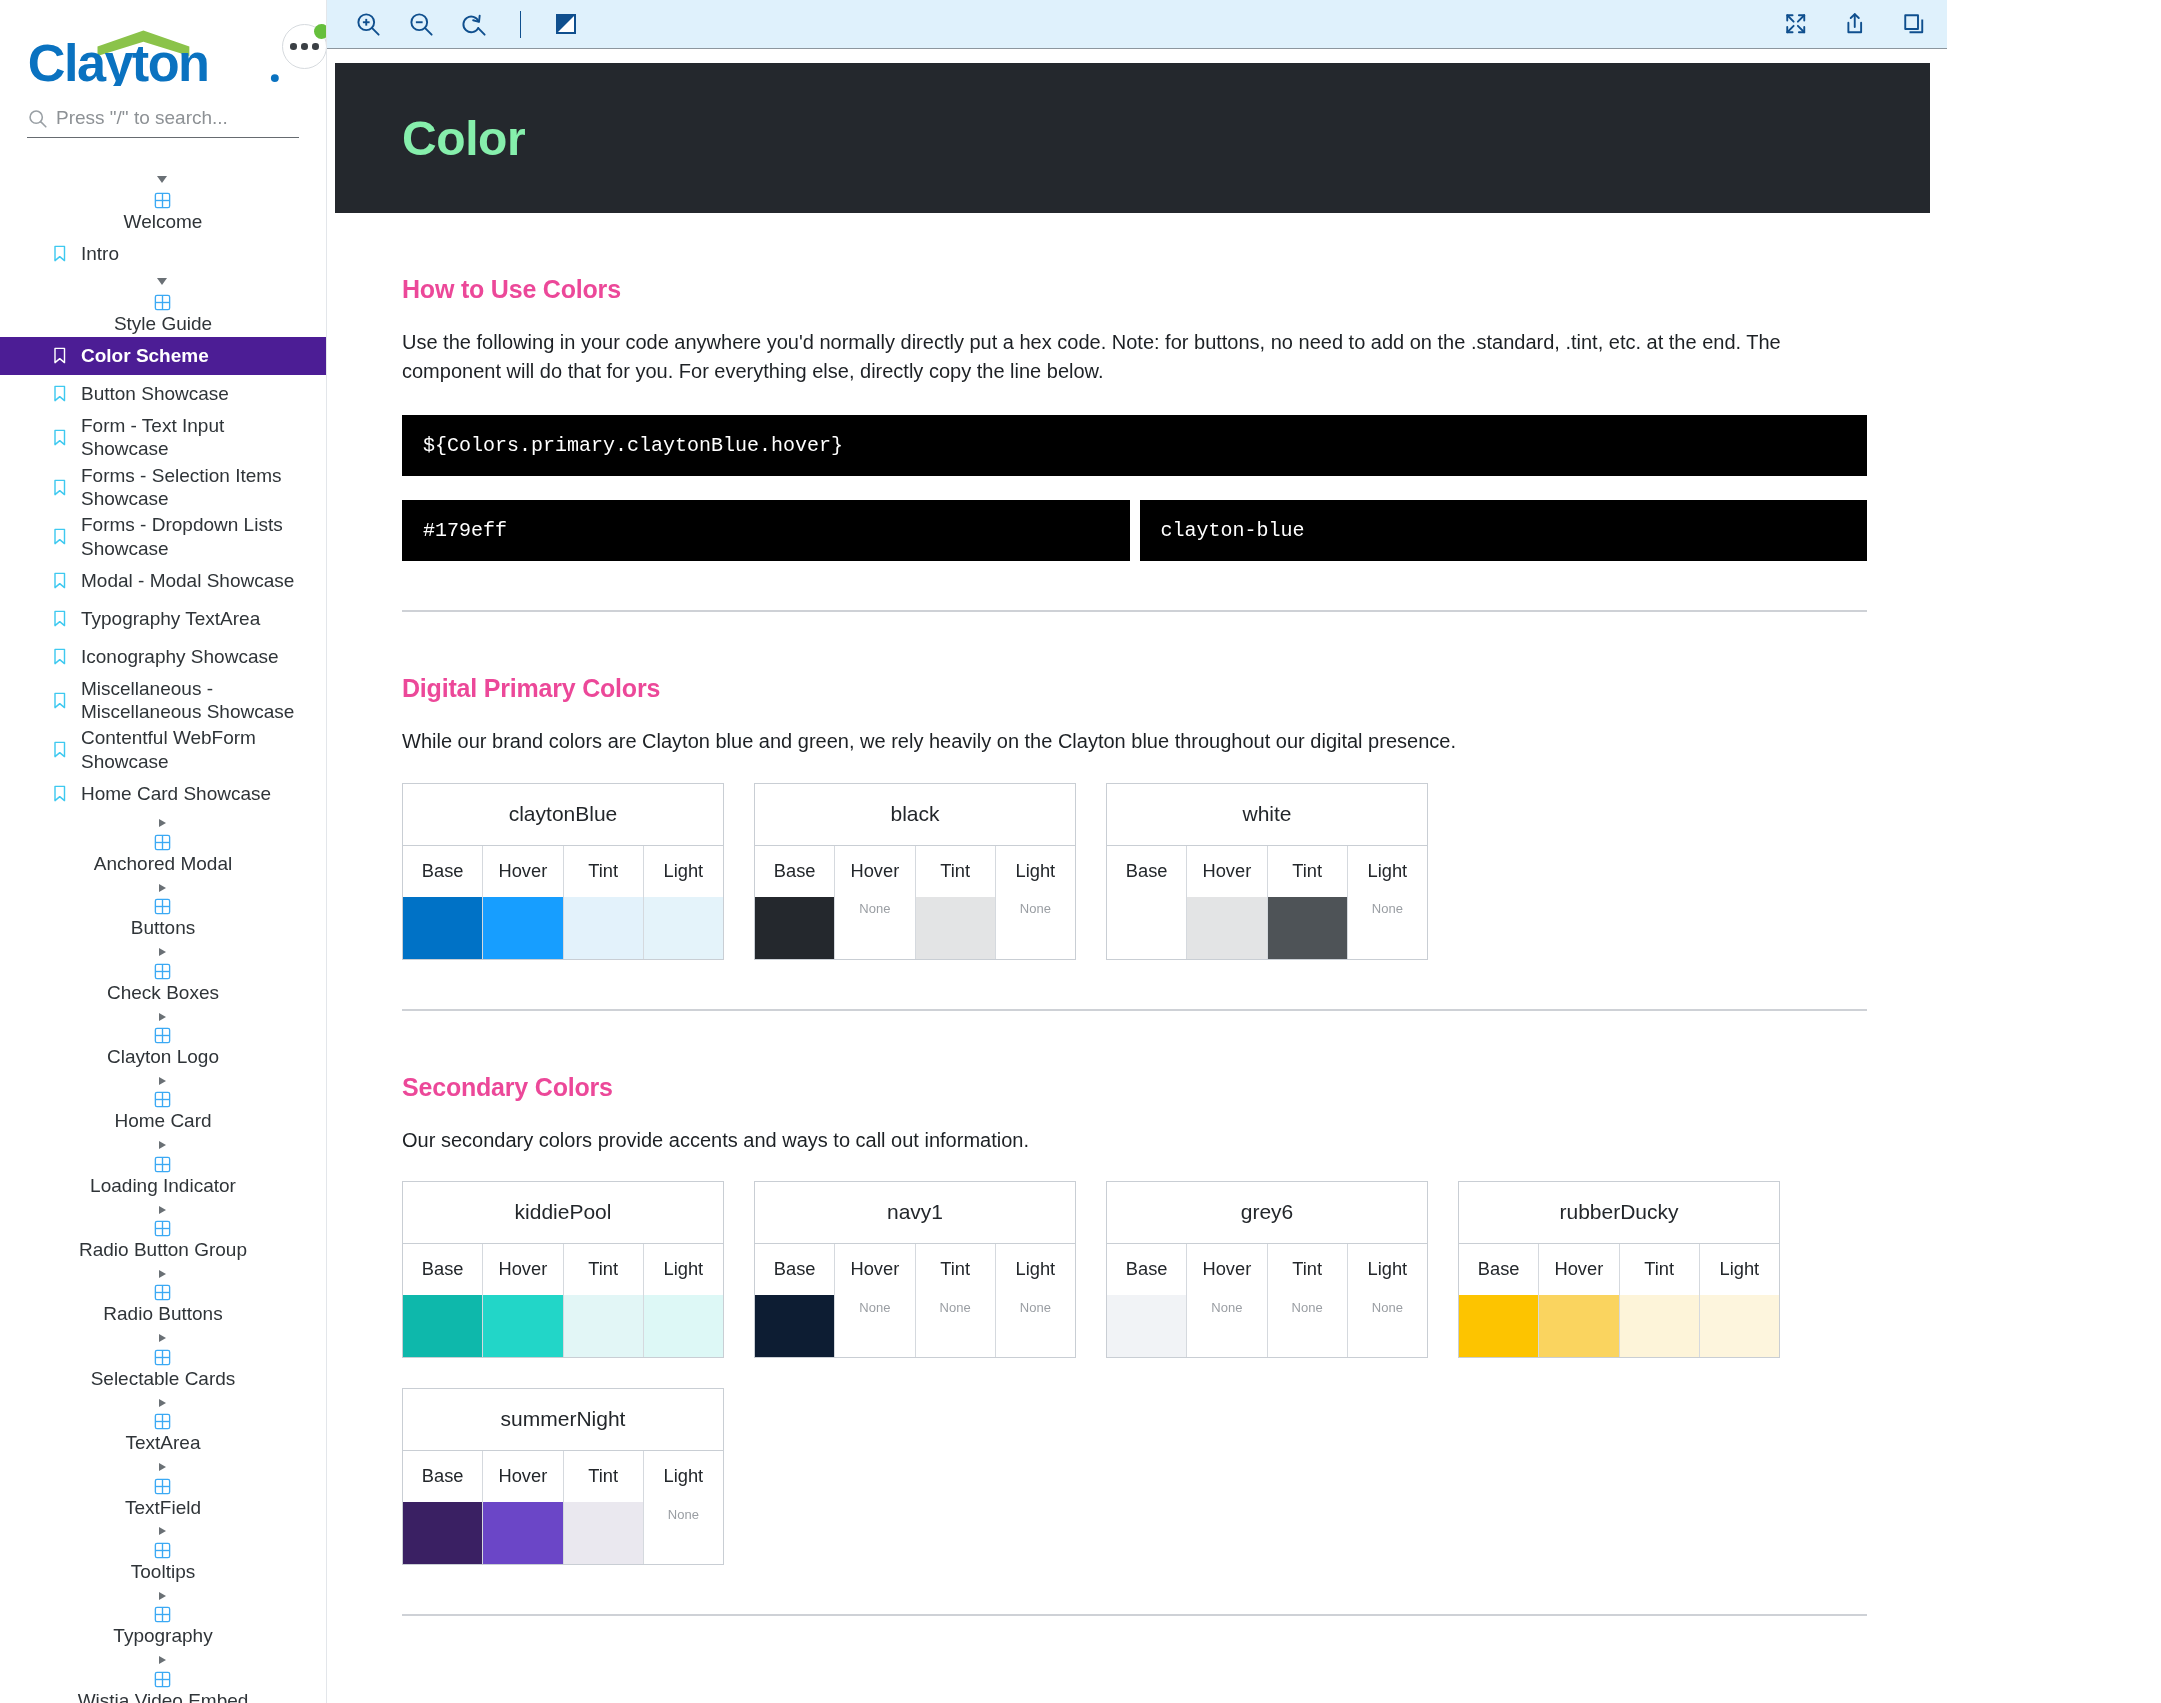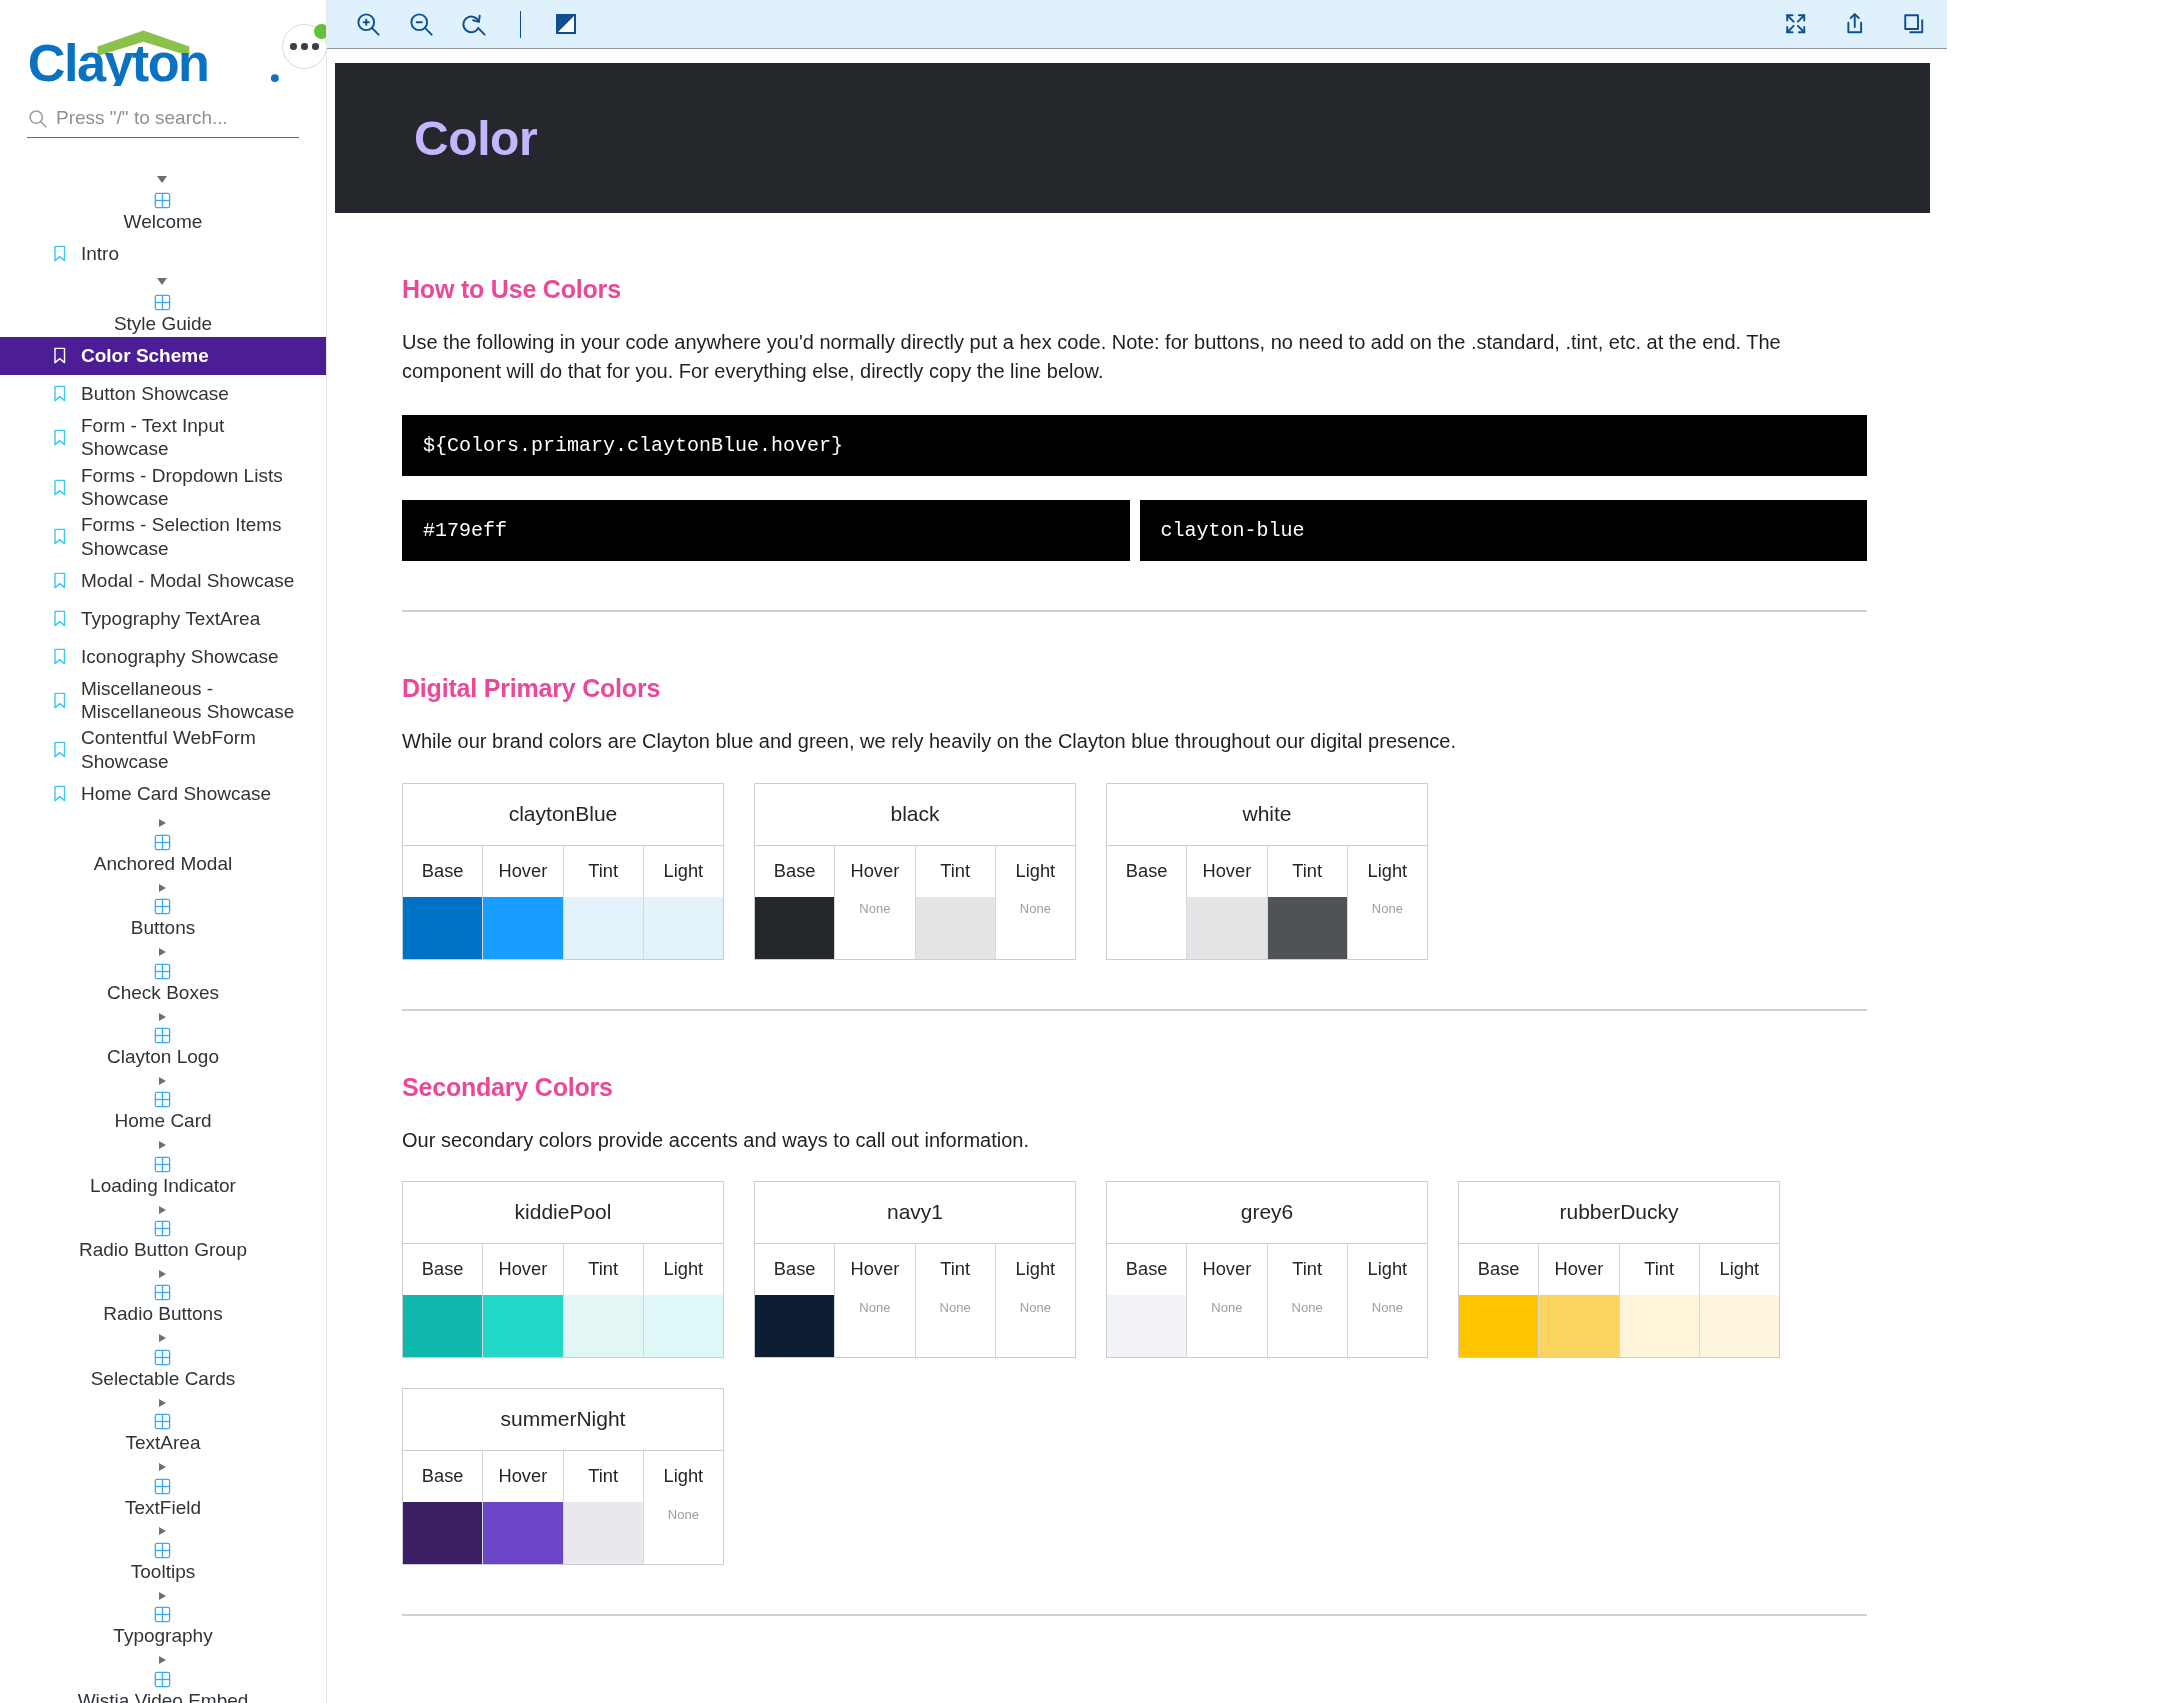--- a/index.html
+++ b/index.html
@@ -118,21 +118,21 @@
   .doc { padding: 14.4px 0 0 0; }
 
   .page-banner {
     background: #24282d;
     height: 150px;
     margin: 0 17.5px 0 8px;
     display: flex; align-items: center;
     padding-left: 67px;
   }
   .page-banner h1 {
-    color: #c4b5fd; margin: 12px;
+    color: #86efac; margin: 0;
     font-family: "Liberation Sans Narrow","Liberation Sans", sans-serif;
     font-size: 48px; font-weight: bold;
     letter-spacing: -0.4px;
   }
 
   .section { padding: 0 80px 0 75px; }
   h2.sec-title {
     font-family: "Liberation Sans Narrow","Liberation Sans", sans-serif;
     font-size: 25px; font-weight: bold; color: #ec4899;
     margin: 62px 0 0 0;
@@ -272,29 +272,29 @@
             </svg>
           </span>
           <span class="lbl">Form - Text Input Showcase</span>
         </div>
         <div class="nav-item child">
           <span class="ico">
             <svg width="17.5" height="19" viewBox="0 0 22 24" class="bm">
               <path d="M5 3 H17 V21 L11 16 L5 21 Z" fill="none" stroke="#3ec9f0" stroke-width="1.8" stroke-linejoin="round"></path>
             </svg>
           </span>
+          <span class="lbl">Forms - Selection Items Showcase</span>
+        </div>
+        <div class="nav-item child">
+          <span class="ico">
+            <svg width="17.5" height="19" viewBox="0 0 22 24" class="bm">
+              <path d="M5 3 H17 V21 L11 16 L5 21 Z" fill="none" stroke="#3ec9f0" stroke-width="1.8" stroke-linejoin="round"></path>
+            </svg>
+          </span>
           <span class="lbl">Forms - Dropdown Lists Showcase</span>
-        </div>
-        <div class="nav-item child">
-          <span class="ico">
-            <svg width="17.5" height="19" viewBox="0 0 22 24" class="bm">
-              <path d="M5 3 H17 V21 L11 16 L5 21 Z" fill="none" stroke="#3ec9f0" stroke-width="1.8" stroke-linejoin="round"></path>
-            </svg>
-          </span>
-          <span class="lbl">Forms - Selection Items Showcase</span>
         </div>
         <div class="nav-item child">
           <span class="ico">
             <svg width="17.5" height="19" viewBox="0 0 22 24" class="bm">
               <path d="M5 3 H17 V21 L11 16 L5 21 Z" fill="none" stroke="#3ec9f0" stroke-width="1.8" stroke-linejoin="round"></path>
             </svg>
           </span>
           <span class="lbl">Modal - Modal Showcase</span>
         </div>
         <div class="nav-item child">

